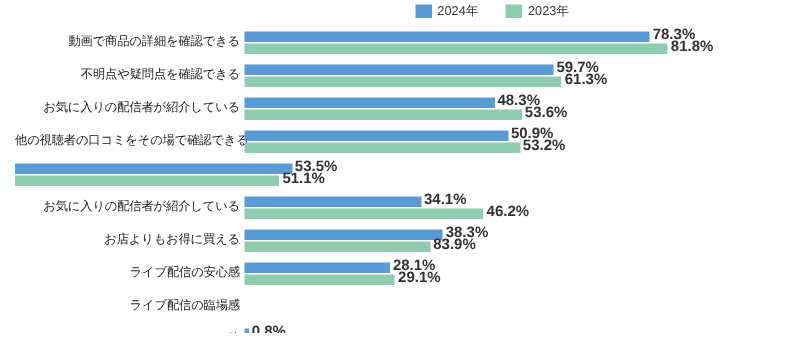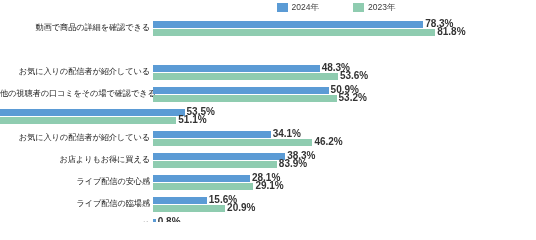--- a/index.html
+++ b/index.html
@@ -30,39 +30,38 @@
     justify-content: center;
     align-items: center;
     gap: 18px;
     padding-left: 120px;
     box-sizing: border-box;
   }
   .legend-entry {
     display: flex;
     align-items: center;
     gap: 4px;
-    margin-left: 16px;
   }
   .legend-swatch {
     width: 11px;
     height: 9px;
     display: inline-block;
   }
   .legend-label {
     font-size: 8.5px;
     color: #3a3a3a;
     line-height: 1;
     white-space: nowrap;
   }
 
   
   .plot {
     position: absolute;
     top: 17px;
-    left: 0;
+    left: 10px;
     width: 460px;
   }
   .row {
     position: relative;
     height: 22px;
     display: flex;
     align-items: center;
   }
   .cat-label {
     width: 153px;
@@ -139,20 +138,31 @@
             <span class="bar bar-2024" style="width: 270.135px; background: rgb(91, 155, 213);"></span>
             <span class="bar-value">78.3%</span>
           </div>
           <div class="bar-line">
             <span class="bar bar-2023" style="width: 282.21px; background: rgb(143, 204, 176);"></span>
             <span class="bar-value">81.8%</span>
           </div>
         </div>
       </div>
       <div class="row">
+        <div class="cat-label">不明点や疑問点を確認できる</div>
+        <div class="bars">
+          <div class="bar-line">
+            <span class="bar bar-2024" style="width: 205.965px; background: rgb(91, 155, 213);"></span>
+            <span class="bar-value">59.7%</span>
+          </div>
+          <div class="bar-line">
+            <span class="bar bar-2023" style="width: 211.485px; background: rgb(143, 204, 176);"></span>
+            <span class="bar-value">61.3%</span>
+          </div>
+        </div>
       </div>
       <div class="row">
         <div class="cat-label">お気に入りの配信者が紹介している</div>
         <div class="bars">
           <div class="bar-line">
             <span class="bar bar-2024" style="width: 166.635px; background: rgb(91, 155, 213);"></span>
             <span class="bar-value">48.3%</span>
           </div>
           <div class="bar-line">
             <span class="bar bar-2023" style="width: 184.92px; background: rgb(143, 204, 176);"></span>
@@ -219,30 +229,20 @@
             <span class="bar-value">28.1%</span>
           </div>
           <div class="bar-line">
             <span class="bar bar-2023" style="width: 100.395px; background: rgb(143, 204, 176);"></span>
             <span class="bar-value">29.1%</span>
           </div>
         </div>
       </div>
       <div class="row">
         <div class="cat-label">ライブ配信の臨場感</div>
-        <div class="bars">
-          <div class="bar-line">
-            <span class="bar bar-2024" style="width: 53.82px; background: rgb(91, 155, 213);"></span>
-            <span class="bar-value">15.6%</span>
-          </div>
-          <div class="bar-line">
-            <span class="bar bar-2023" style="width: 72.105px; background: rgb(143, 204, 176);"></span>
-            <span class="bar-value">20.9%</span>
-          </div>
-        </div>
       </div>
       <div class="row">
         <div class="cat-label">その他</div>
         <div class="bars">
           <div class="bar-line">
             <span class="bar bar-2024" style="width: 2.76px; background: rgb(91, 155, 213);"></span>
             <span class="bar-value">0.8%</span>
           </div>
           <div class="bar-line">
             <span class="bar bar-2023" style="width: 4.485px; background: rgb(143, 204, 176);"></span>

